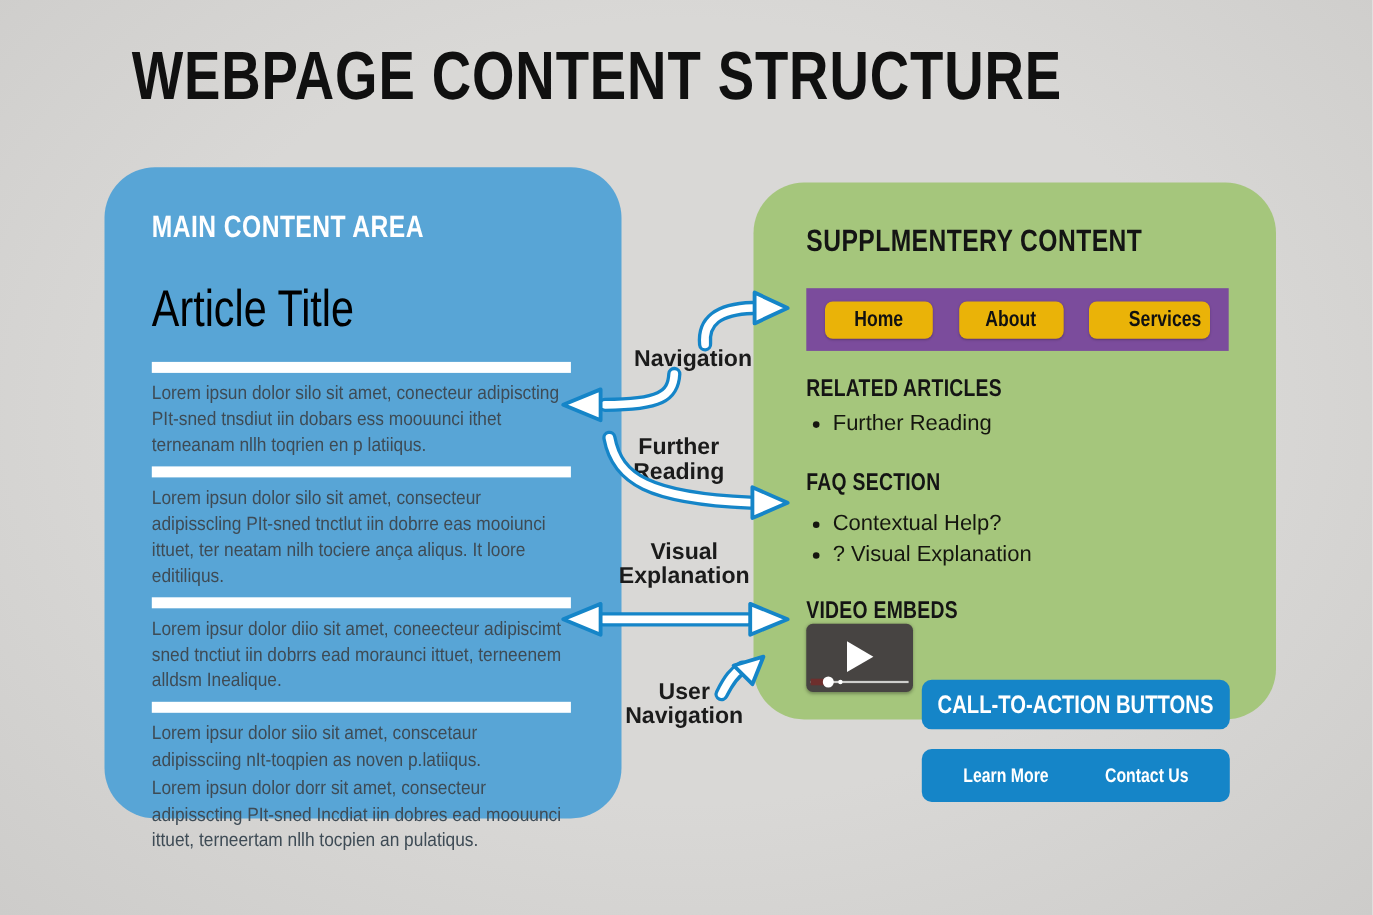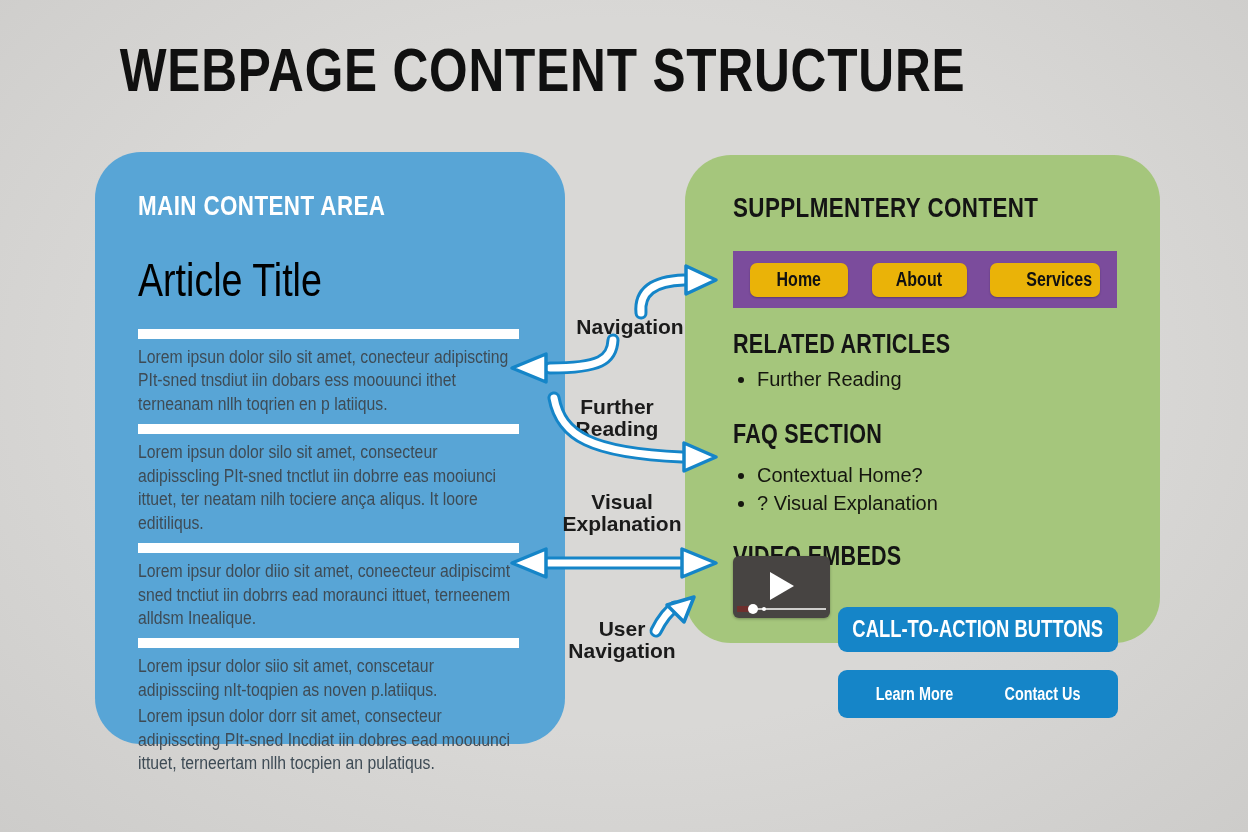--- a/index.html
+++ b/index.html
@@ -24,31 +24,31 @@
   .panel-eyebrow{font-size:28px;font-weight:bold;letter-spacing:0.5px;}
   .panel-blue .panel-eyebrow{color:#fff;}
   .article-title{margin-top:30px;font-size:47px;font-weight:normal;color:#000000;}
   .content-block{margin-top:22px;}
   .text-divider{width:381px;height:10px;background:#fff;margin:7px 0;}
   .para{width:424px;transform:scaleX(0.9);transform-origin:0 0;
     font-size:17.5px;line-height:1.34;color:var(--paragraph-text);margin:3px 0 8px;}
   .para.tight{margin-bottom:0;}
 
   
-  .panel-green{position:absolute;left:685px;top:155px;width:475px;height:488px;
+  .panel-green{position:absolute;left:685px;top:166px;width:475px;height:488px;
     background:var(--supplementary-green);border-radius:46px;padding:37px 42px 0 48px;}
   .panel-green .panel-eyebrow{color:var(--heading-black);}
   .nav-bar{margin-top:27px;width:384px;height:57px;background:var(--nav-purple);
     display:flex;align-items:center;justify-content:space-between;padding:0 17px;}
   .nav-btn{background:#eab308;border:none;border-radius:7px;height:34px;
     display:flex;align-items:center;justify-content:center;
     font-family:inherit;font-size:20px;font-weight:bold;color:#111;cursor:pointer;
     box-shadow:0 1px 2px rgba(0,0,0,0.25);}
   .nav-btn.w1{width:98px;}.nav-btn.w2{width:95px;}.nav-btn.w3{width:110px;justify-content:flex-end;}
-  .sec-head{font-size:27px;font-weight:bold;color:var(--heading-black);letter-spacing:0.3px;}
+  .sec-head{font-size:22px;font-weight:bold;color:var(--heading-black);letter-spacing:0.3px;}
   .mt1{margin-top:21px;}.mt2{margin-top:27px;}.mt3{margin-top:25px;}
   .bullets{list-style:disc outside;padding-left:24px;margin-top:7px;}
   .bullets li{font-size:20px;font-weight:500;color:#15160f;line-height:1.25;margin-bottom:3px;}
 
   .video-player{position:absolute;left:48px;top:401px;width:97px;height:62px;
     background:var(--player-dark);border-radius:6px;cursor:pointer;
     box-shadow:0 1px 3px rgba(0,0,0,0.3);}
   .play-tri{position:absolute;left:37px;top:16px;width:0;height:0;
     border-left:24px solid #fff;border-top:14px solid transparent;border-bottom:14px solid transparent;}
   .progress-track{position:absolute;left:4px;right:4px;bottom:8px;height:2px;background:#cfcecc;}
@@ -118,21 +118,21 @@
         </button>
     </div>
 
     <div class="sec-head mt1"><span class="cond">RELATED ARTICLES</span></div>
     <ul class="bullets">
       <li>Further Reading</li>
     </ul>
 
     <div class="sec-head mt2"><span class="cond">FAQ SECTION</span></div>
     <ul class="bullets" style="margin-top:13px;">
-      <li>Contextual Home?</li>
+      <li>Contextual Help?</li>
       <li>? Visual Explanation</li>
     </ul>
 
     <div class="sec-head mt3"><span class="cond">VIDEO EMBEDS</span></div>
 
     <div class="video-player">
       <div class="play-tri"></div>
       <div class="progress-track"></div>
       <div class="progress-played"></div>
       <div class="progress-knob"></div>

